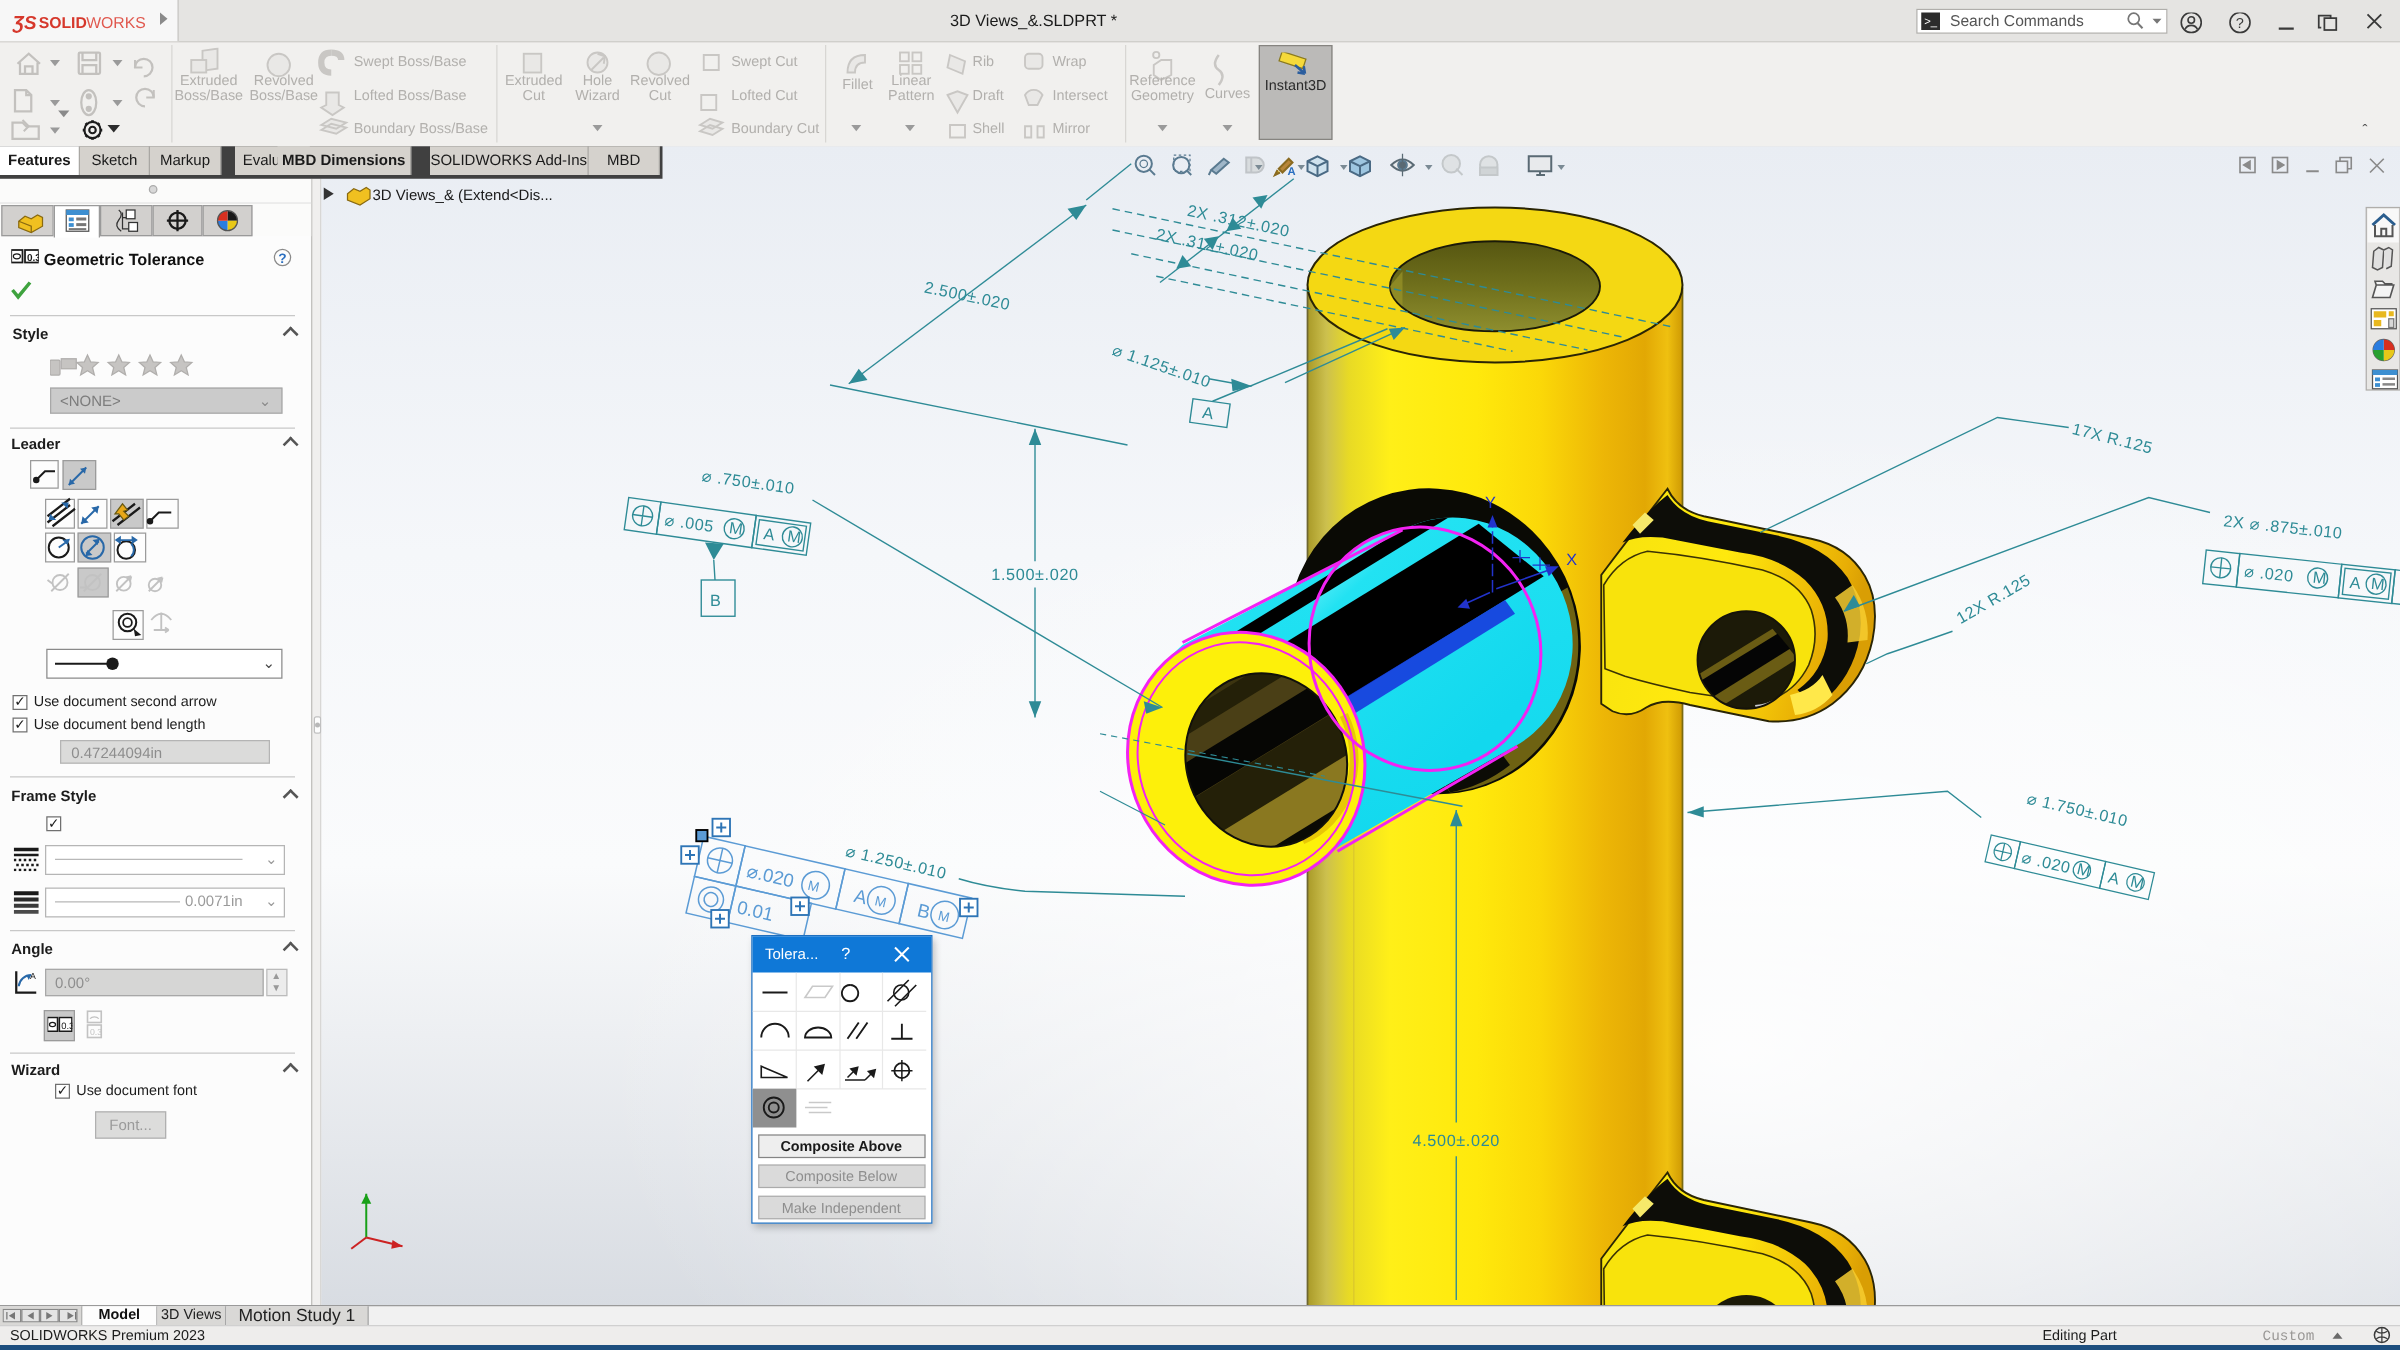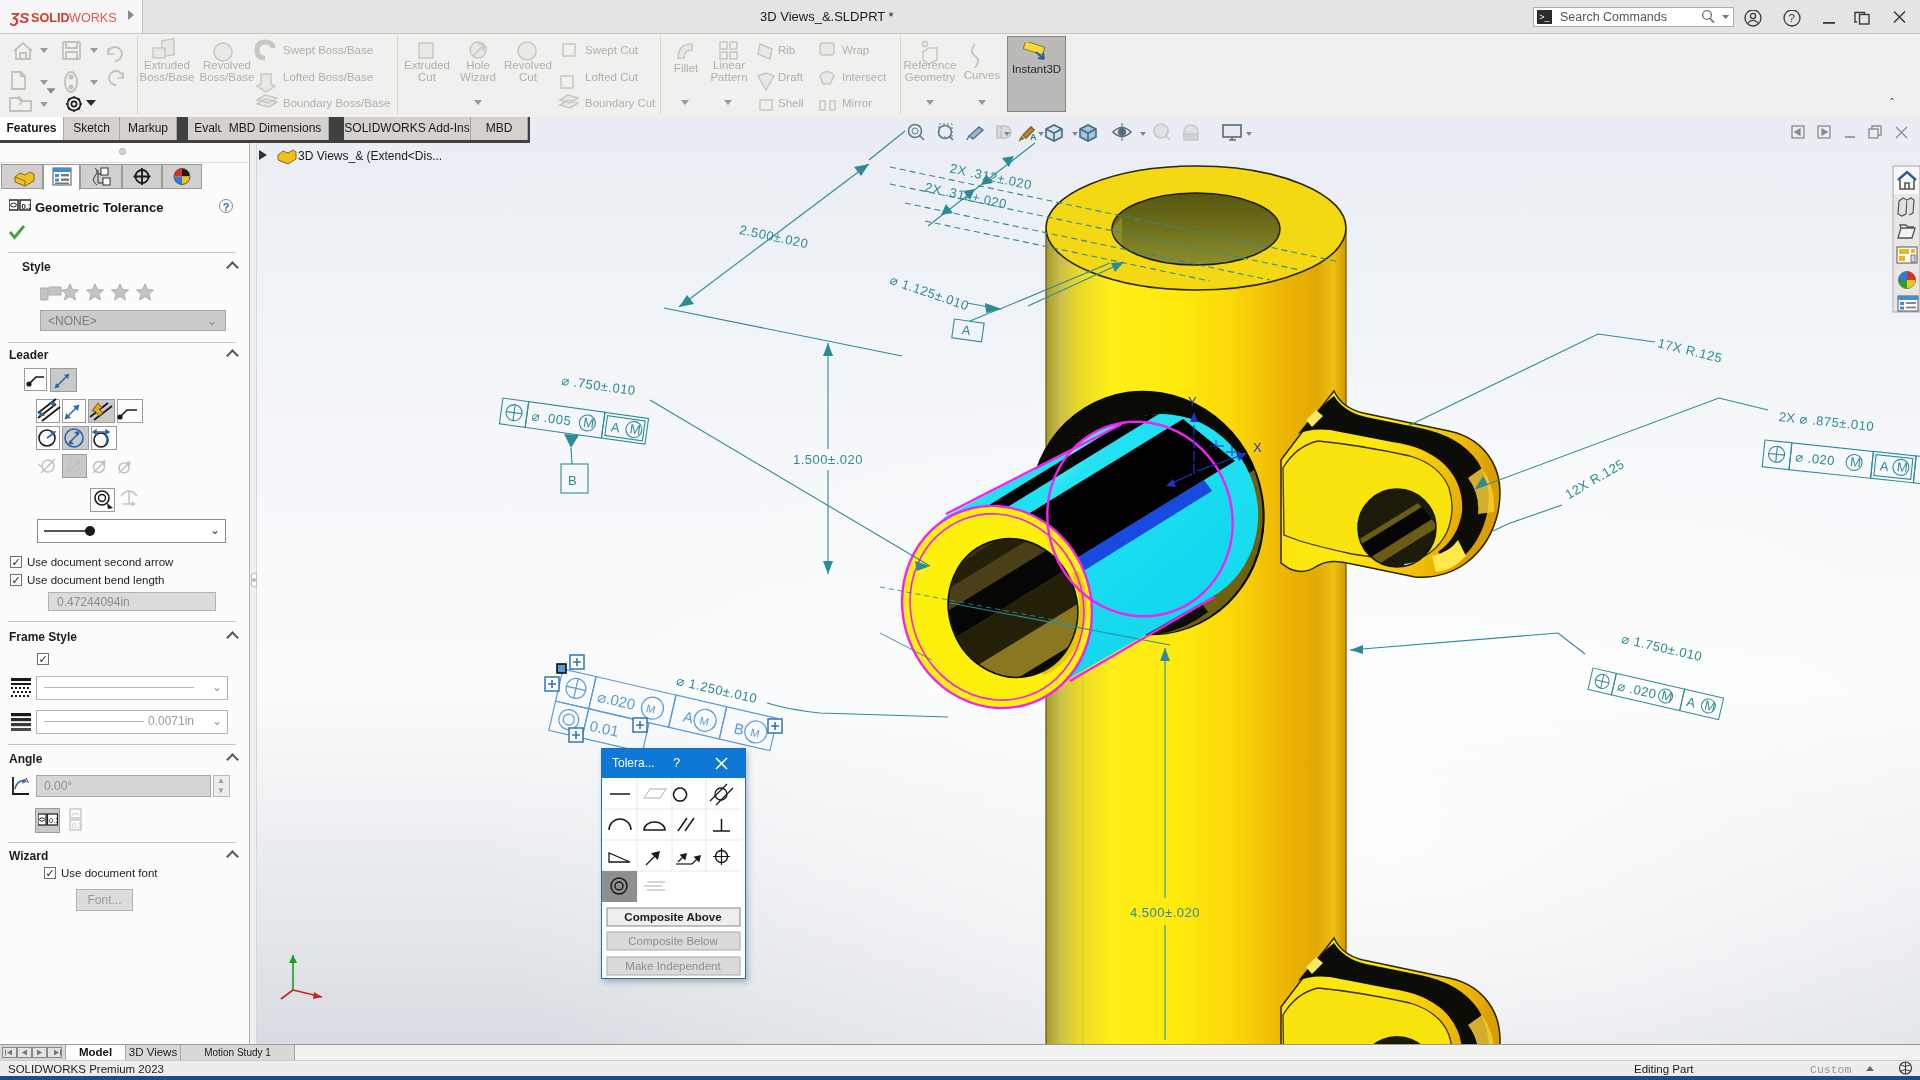--- a/index.html
+++ b/index.html
@@ -193,21 +193,21 @@
     <path d="M14 10 l8 7 M22 17 l-6 -1 M22 17 l-1 -6" stroke="#2a5d9e" stroke-width="2" fill="none"></path>
   </svg>
   <div class="abs" style="left:1007px;top:63px;width:59px;text-align:center;font-size:11.5px;color:#2a2a2a;">Instant3D</div>
   <div class="abs" style="left:1890px;top:97px;width:12px;height:10px;color:#555;font-size:12px;">ˆ</div>
 </div>
 <div id="tabrow">
   <div class="tab" style="left:0;width:64px;background:#fff;font-weight:bold;">Features</div>
   <div class="tab" style="left:64px;width:56px;">Sketch</div>
   <div class="tab" style="left:120px;width:57px;">Markup</div>
   <div class="tab" style="left:177px;width:60px;margin-left:11px;">Evaluate</div>
-  <div class="tab" style="left:222px;width:107px;">MBD Dimensions</div>
+  <div class="tab" style="left:222px;width:107px;font-weight:bold;">MBD Dimensions</div>
   <div class="tab" style="left:344px;width:127px;">SOLIDWORKS Add-Ins</div>
   <div class="tab" style="left:471px;width:57px;">MBD</div>
 </div>
 
 <div id="panel"></div>
 <div id="panel-content">
 
   <div class="abs" style="left:0;top:143px;width:249px;height:20px;background:#fbfbfa;border-bottom:1px solid #e0e0e0;"></div>
   <div class="abs" style="left:119px;top:148px;width:7px;height:7px;border-radius:50%;border:1px solid #aaa;background:#d8d8d8;"></div>
 
@@ -261,21 +261,21 @@
     <rect x="11" y="1" width="11" height="10" fill="#fff" stroke="#1a1a1a" stroke-width="1.4"></rect>
     <text x="12.5" y="9.5" font-size="8" font-weight="bold" fill="#1a1a1a">0.3</text>
     <ellipse cx="4.5" cy="6" rx="2.8" ry="2" fill="none" stroke="#1a1a1a"></ellipse>
   </svg>
   <div class="abs" style="left:35px;top:200px;font-size:13px;font-weight:bold;color:#111;white-space:nowrap;">Geometric Tolerance</div>
   <div class="abs" style="left:219px;top:199px;width:14px;height:14px;border:1.5px solid #8a8a8a;border-radius:50%;color:#2a6fc0;font-size:11px;font-weight:bold;text-align:center;line-height:14px;">?</div>
   <svg class="abs" style="left:8px;top:224px" width="18" height="16" viewBox="0 0 18 16">
     <path d="M2 8 l4.5 5.5 L16 2" fill="none" stroke="#3fa33f" stroke-width="2.8"></path>
   </svg>
   <div class="divl" style="top:252px"></div>
-  <div class="hdr" style="left:22px;top:260px;text-align:center;">Style</div>
+  <div class="hdr" style="left:10px;top:260px;text-align:center;">Style</div>
   <div class="chev" style="left:228px;top:263px;"></div>
   <svg class="abs" style="left:40px;top:282px" width="120" height="22" viewBox="0 0 120 22">
     <g fill="#c6c4c2" stroke="#b0aeac">
       <rect x="0" y="6" width="8" height="12" rx="1"></rect>
       <rect x="9" y="5" width="12" height="8"></rect>
       <path d="M30 2 l2.5 5.5 6 .5 -4.5 4 1.5 6 -5.5 -3.5 -5.5 3.5 1.5 -6 -4.5 -4 6 -.5 z"></path>
       <path d="M55 2 l2.5 5.5 6 .5 -4.5 4 1.5 6 -5.5 -3.5 -5.5 3.5 1.5 -6 -4.5 -4 6 -.5 z"></path>
       <path d="M80 2 l2.5 5.5 6 .5 -4.5 4 1.5 6 -5.5 -3.5 -5.5 3.5 1.5 -6 -4.5 -4 6 -.5 z"></path>
       <path d="M105 2 l2.5 5.5 6 .5 -4.5 4 1.5 6 -5.5 -3.5 -5.5 3.5 1.5 -6 -4.5 -4 6 -.5 z"></path>
     </g>
@@ -975,21 +975,21 @@
     </g>
     <g fill="#777">
       <path d="M10,2.5 l-5,3 5,3 z M4,2.5 v6 l-1,0 v-6 z"></path>
       <path d="M25,2.5 l-5,3 5,3 z"></path>
       <path d="M35,2.5 l5,3 -5,3 z"></path>
       <path d="M52,2.5 l5,3 -5,3 z M58,2.5 v6 l1,0 v-6 z"></path>
     </g>
   </svg>
   <div class="abs" style="left:66px;top:1045px;width:60px;height:15px;background:#fdfdfd;border-right:1px solid #a8a8a8;font-size:11.5px;font-weight:bold;color:#111;text-align:center;line-height:15px;">Model</div>
   <div class="abs" style="left:126px;top:1045px;width:55px;height:15px;background:#d9d8d6;border-right:1px solid #a8a8a8;font-size:11.5px;color:#222;text-align:center;line-height:15px;">3D Views</div>
-  <div class="abs" style="left:181px;top:1045px;width:114px;height:15px;background:#d9d8d6;border-right:1px solid #a8a8a8;font-size:10px;color:#222;text-align:center;line-height:15px;">Motion Study 1</div>
+  <div class="abs" style="left:181px;top:1045px;width:114px;height:15px;background:#d9d8d6;border-right:1px solid #a8a8a8;font-size:14px;color:#222;text-align:center;line-height:15px;">Motion Study 1</div>
 </div>
 <div id="statusbar"></div>
 <div id="statusbar-content">
   <div class="abs" style="left:8px;top:1063px;font-size:11.5px;color:#1c1c1c;white-space:nowrap;">SOLIDWORKS Premium 2023</div>
   <div class="abs" style="left:1634px;top:1063px;font-size:11.5px;color:#1c1c1c;white-space:nowrap;">Editing Part</div>
   <div class="abs" style="left:1810px;top:1063px;font-size:11.5px;color:#9a9896;font-family:Liberation Mono, monospace;">Custom</div>
   <div class="abs" style="left:1866px;top:1066px;width:0;height:0;border-bottom:5px solid #6a6a6a;border-left:4px solid transparent;border-right:4px solid transparent;"></div>
   <svg class="abs" style="left:1898px;top:1061px" width="15" height="14" viewBox="0 0 15 14">
     <circle cx="7.5" cy="7" r="6" fill="none" stroke="#3a3a3a" stroke-width="1.2"></circle>
     <path d="M3 4 q4 3 9 0 M3 10 q4 -3 9 0 M7.5 1 v12" fill="none" stroke="#3a3a3a" stroke-width="1"></path>

